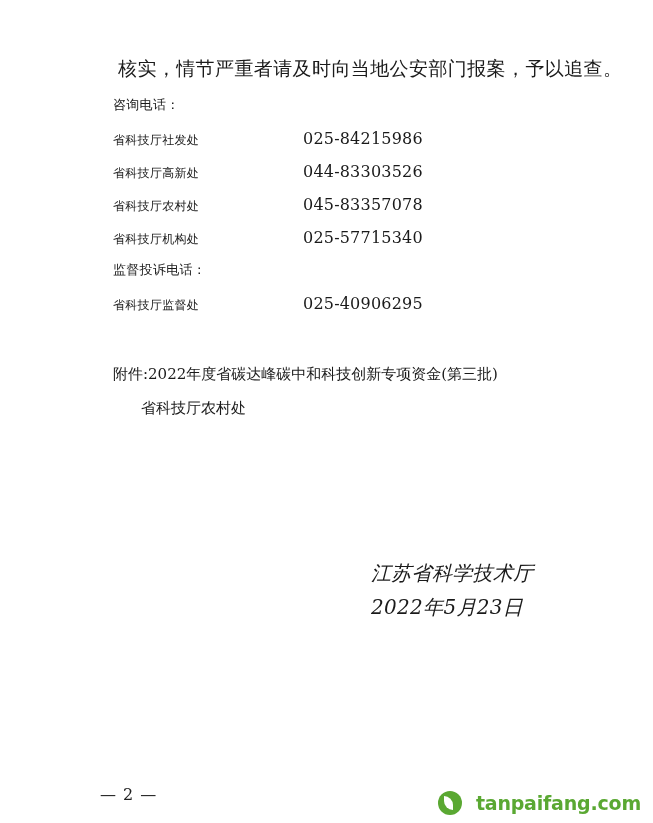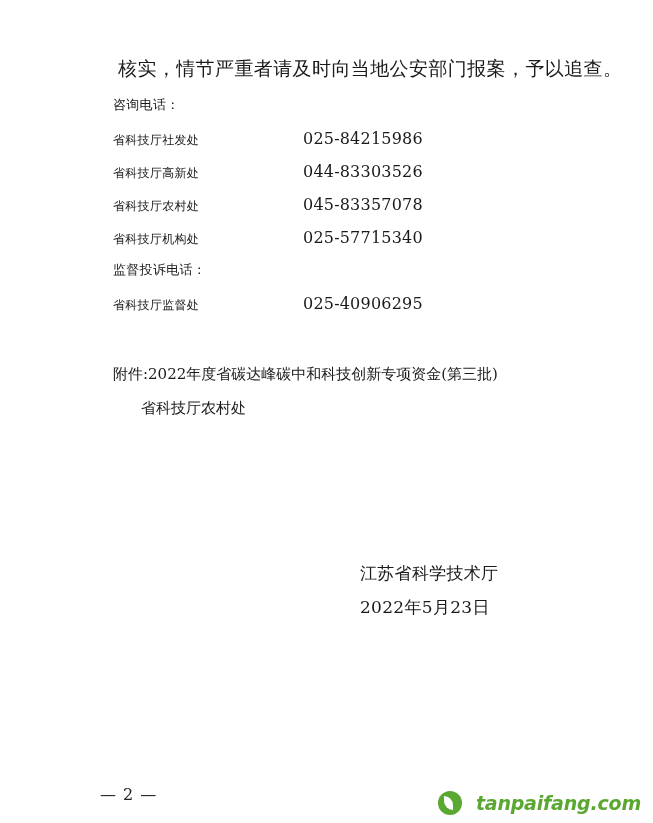--- a/index.html
+++ b/index.html
@@ -68,44 +68,44 @@
     font-size: 15px;
     line-height: 34px;
   }
   .attachment .indent {
     display: block;
     padding-left: 28px;
   }
 
   .signature {
     position: absolute;
-    left: 360px;
+    left: 371px;
     top: 556px;
-    font-size: 17px;
+    font-size: 20px;
     line-height: 34px;
     letter-spacing: 0.3px;
+    font-style: italic;
   }
 
   .page-number {
     position: absolute;
     left: 100px;
     top: 785px;
     font-size: 16px;
     letter-spacing: 1px;
     color: #222;
   }
 
   .watermark {
     position: absolute;
     right: 12px;
     bottom: 8px;
     display: flex;
     align-items: center;
     gap: 14px;
-    font-style: italic;
   }
   .wm-logo {
     width: 24px;
     height: 24px;
     border-radius: 50%;
     background: #5aa832;
     position: relative;
     flex: 0 0 24px;
   }
   .wm-logo::before {

